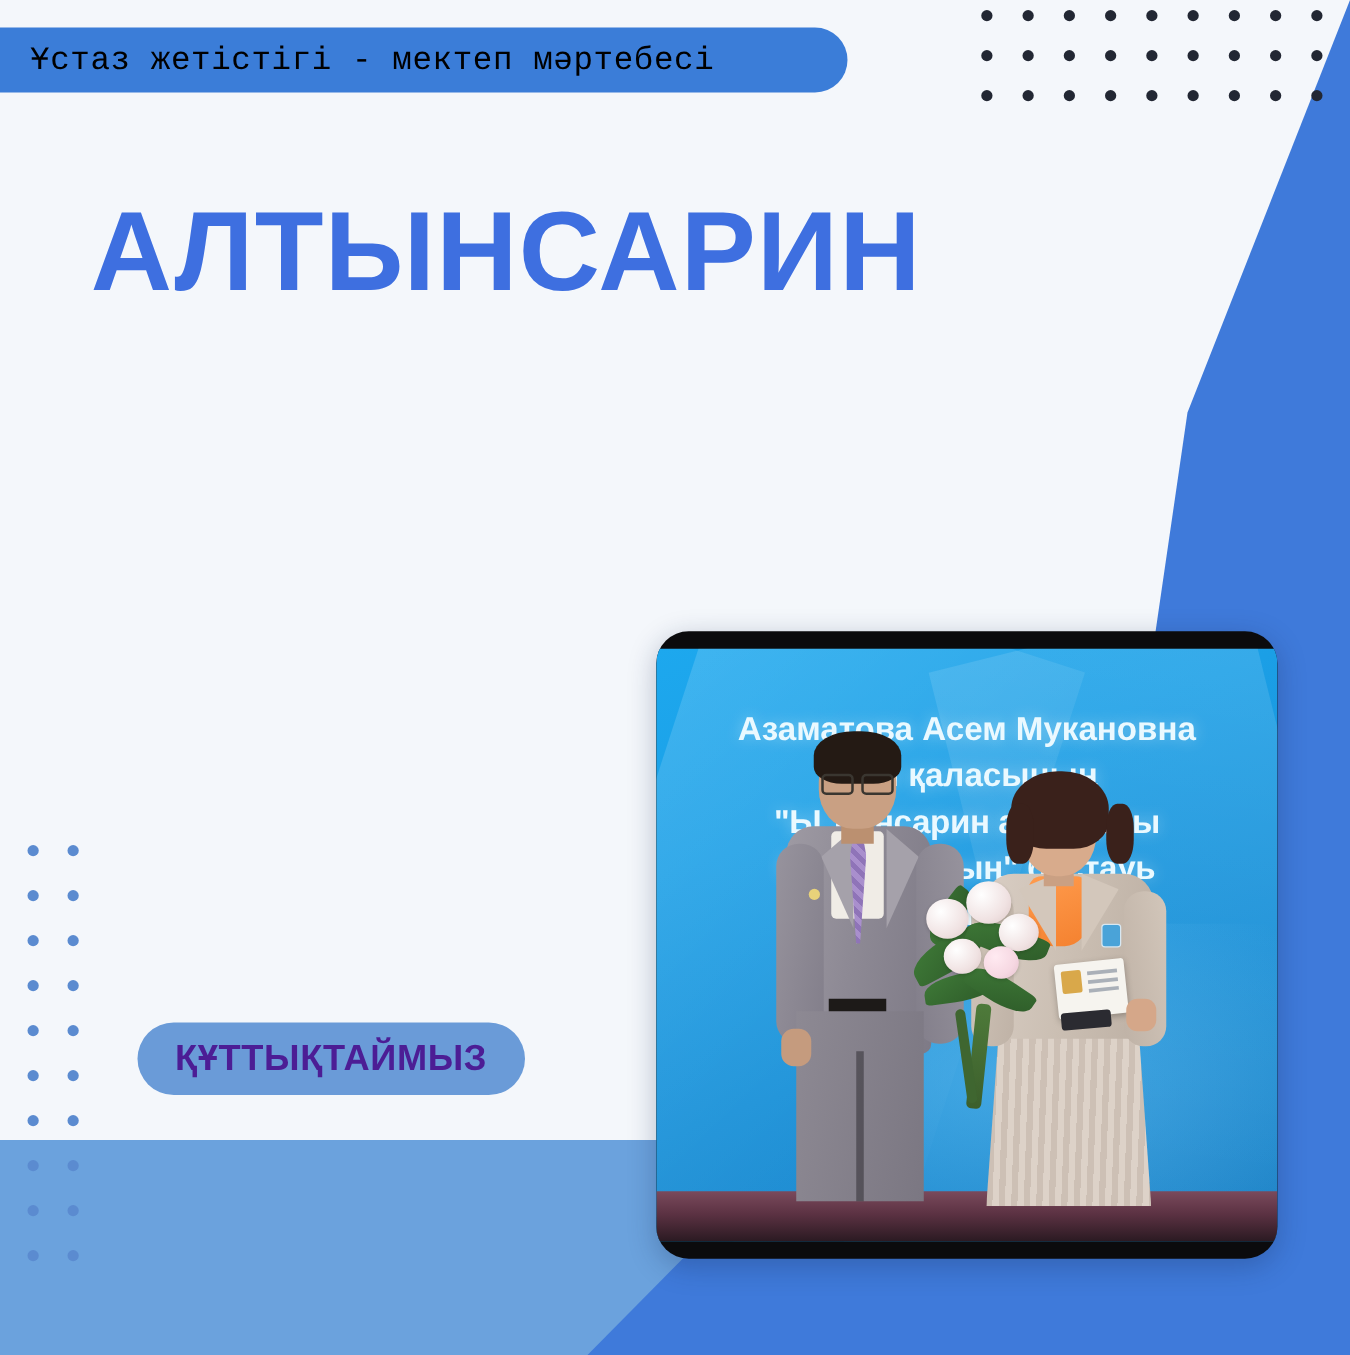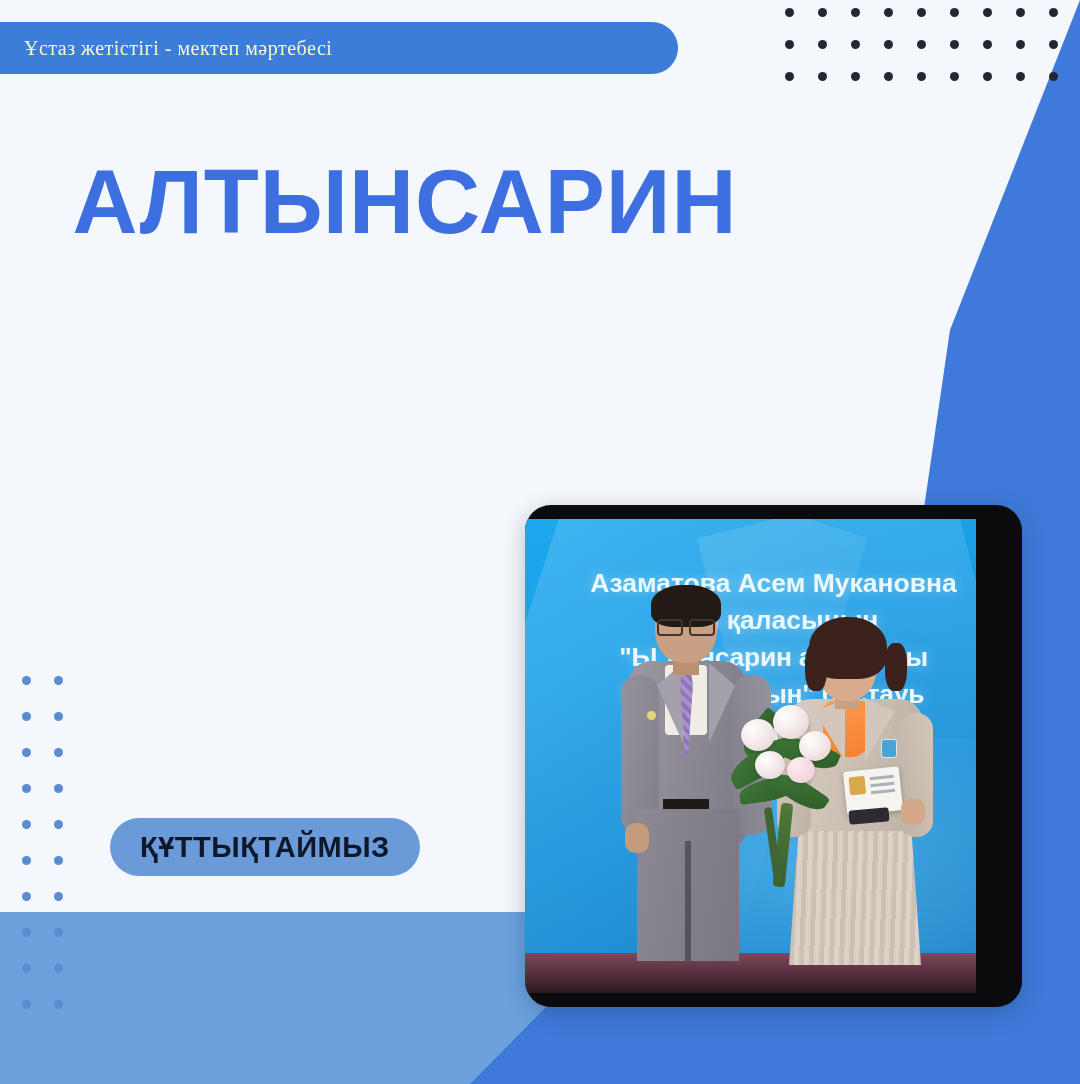--- a/index.html
+++ b/index.html
@@ -35,23 +35,23 @@
     position:absolute;
     left:0; top:22px;
     width:678px; height:52px;
     background:#3b7dd8;
     border-radius:0 26px 26px 0;
     display:flex;
     align-items:center;
     z-index:6;
   }
   .ribbon-text{
-    color:#fef9c3;
-    font-family:Liberation Serif, serif;
-    font-size:20px;
+    color:#000000;
+    font-family:Liberation Mono, monospace;
+    font-size:26px;
     letter-spacing:.5px;
     padding-left:24px;
     white-space:nowrap;
   }
 
   
   .dots-top-right{
     position:absolute;
     left:785px; top:8px;
     display:grid;
@@ -106,42 +106,42 @@
     height:58px;
     padding:0 30px;
     background:#6a9bd8;
     border-radius:29px;
     display:flex;
     align-items:center;
     justify-content:center;
     z-index:6;
   }
   .pill-text{
-    color:#0f172a;
+    color:#4c1d95;
     font-weight:bold;
     font-size:29px;
     letter-spacing:.5px;
     white-space:nowrap;
   }
 
   
   .photo-card{
     position:absolute;
     left:525px; top:505px;
     width:497px; height:502px;
     border-radius:26px;
     overflow:hidden;
     background:#0b0b0d;
     box-shadow:0 6px 22px rgba(20,40,80,.28);
     z-index:7;
   }
   .photo-inner{
     position:absolute;
     left:0; top:14px;
-    width:451px; height:474px;
+    width:497px; height:474px;
     overflow:hidden;
     background:
       linear-gradient(160deg,#1da8ee 0%,#1b9fe6 28%,#1890d8 60%,#1a7fc4 100%);
   }
   
   .bk-streak{position:absolute;pointer-events:none;}
   .bk-s1{left:-30px;top:-40px;width:300px;height:520px;
     background:linear-gradient(120deg,rgba(255,255,255,.16),rgba(255,255,255,0));
     transform:rotate(18deg);}
   .bk-s2{right:-40px;top:-20px;width:260px;height:520px;

